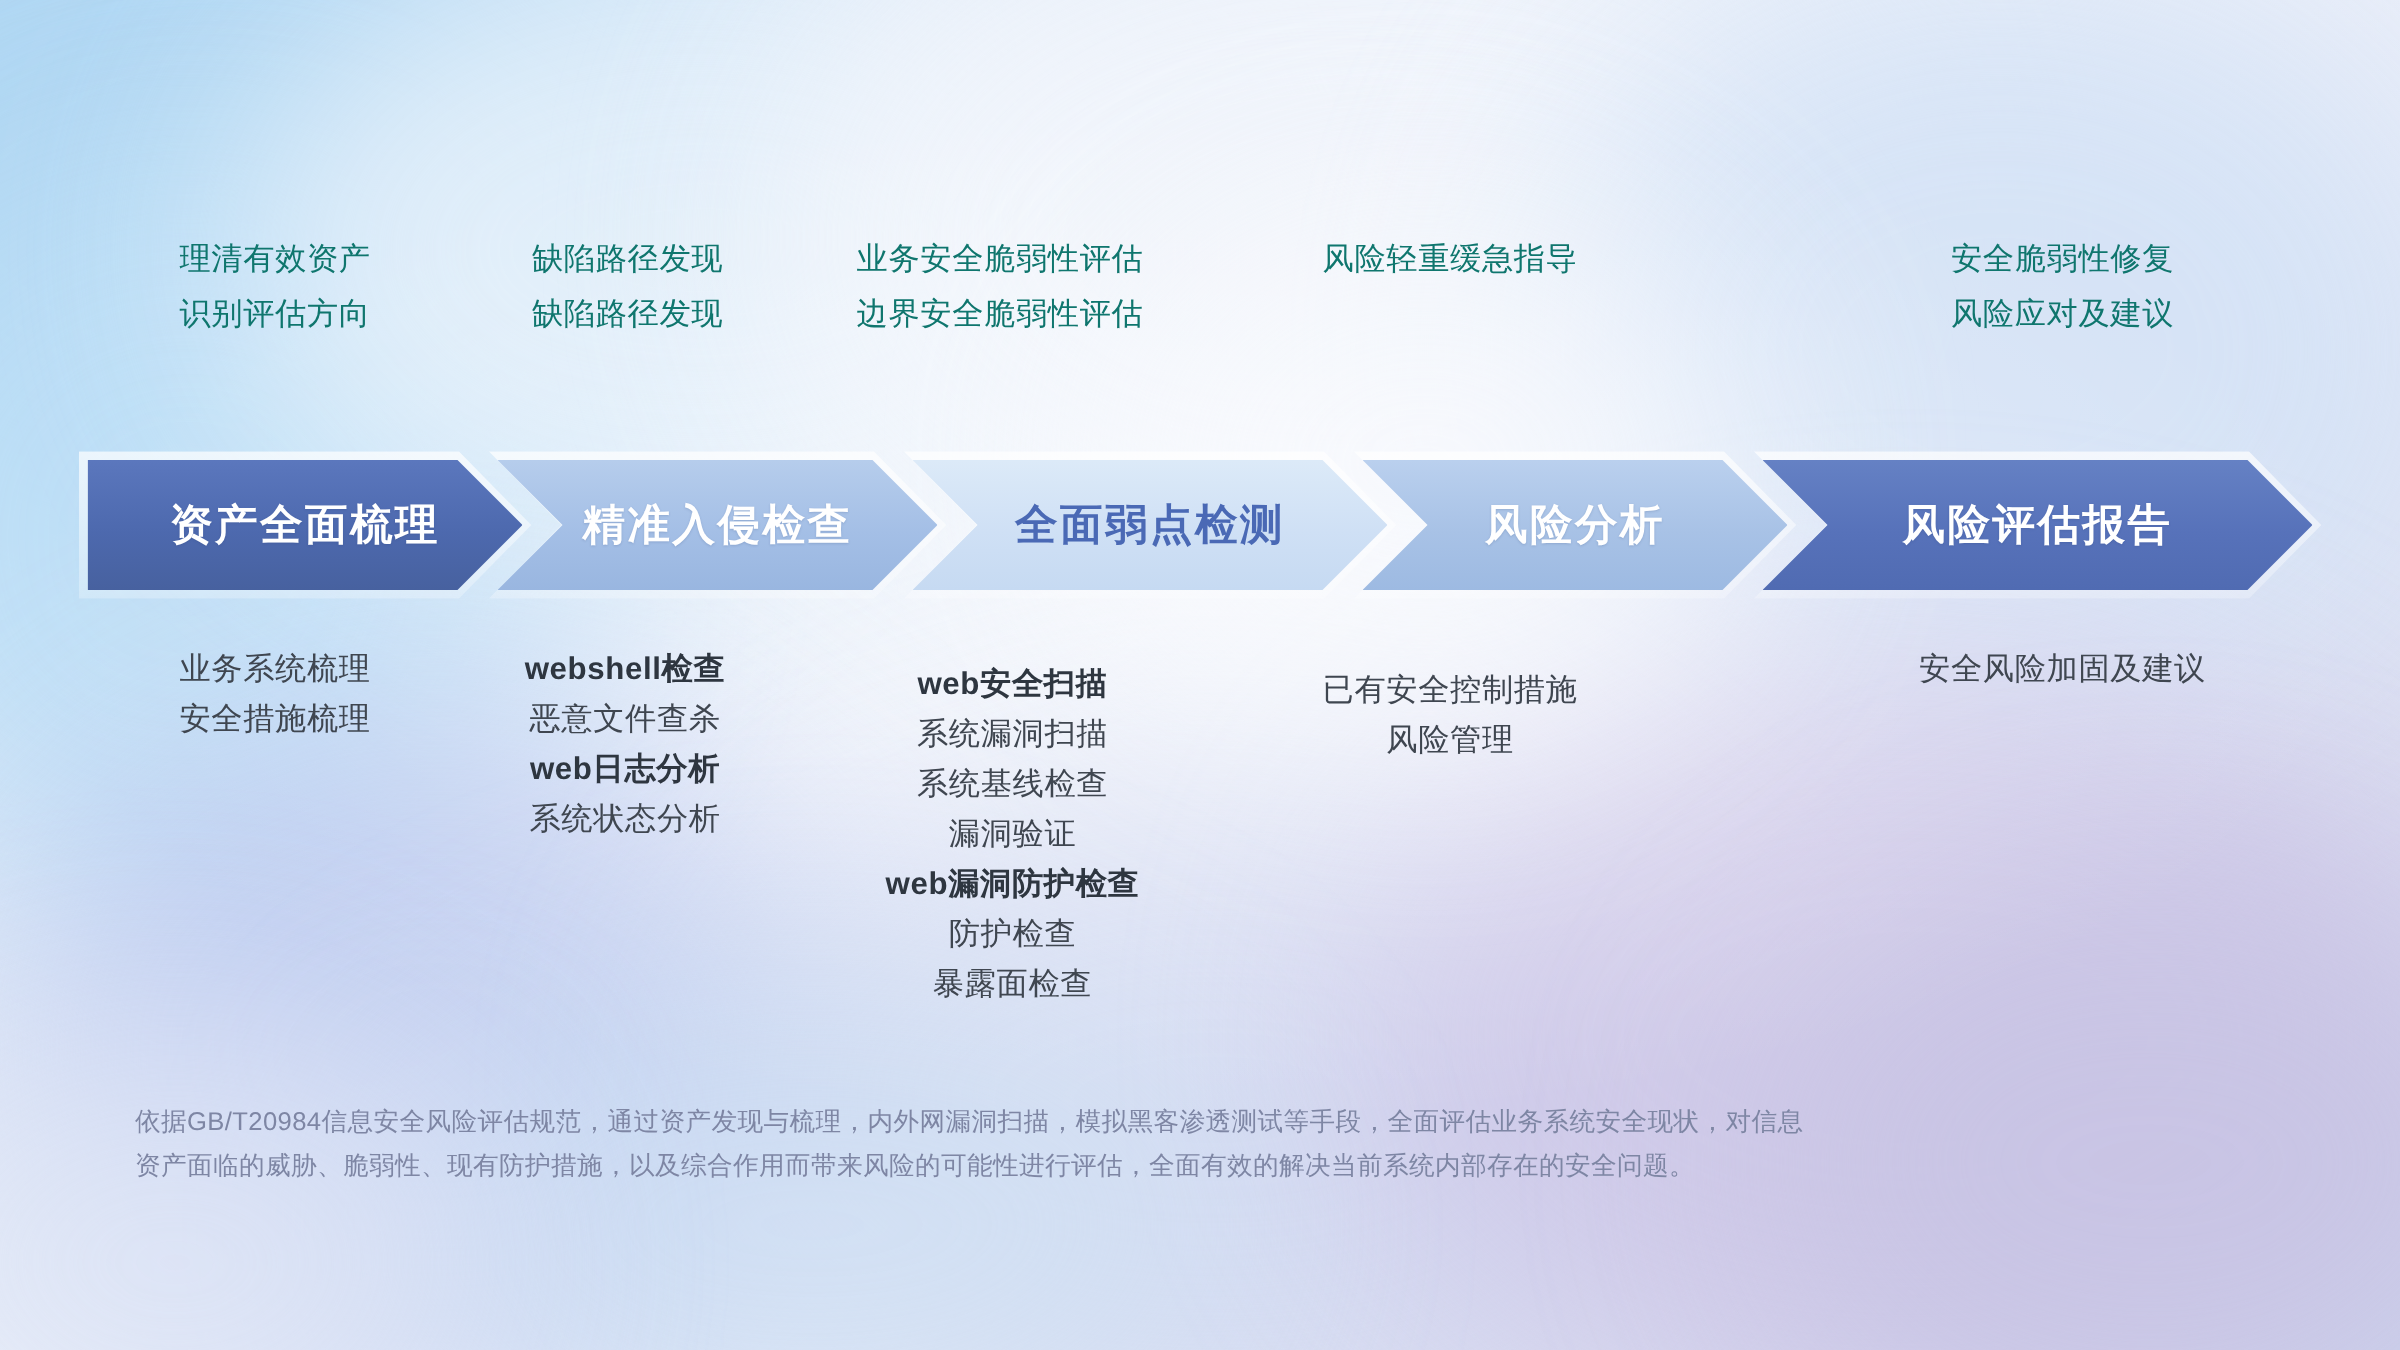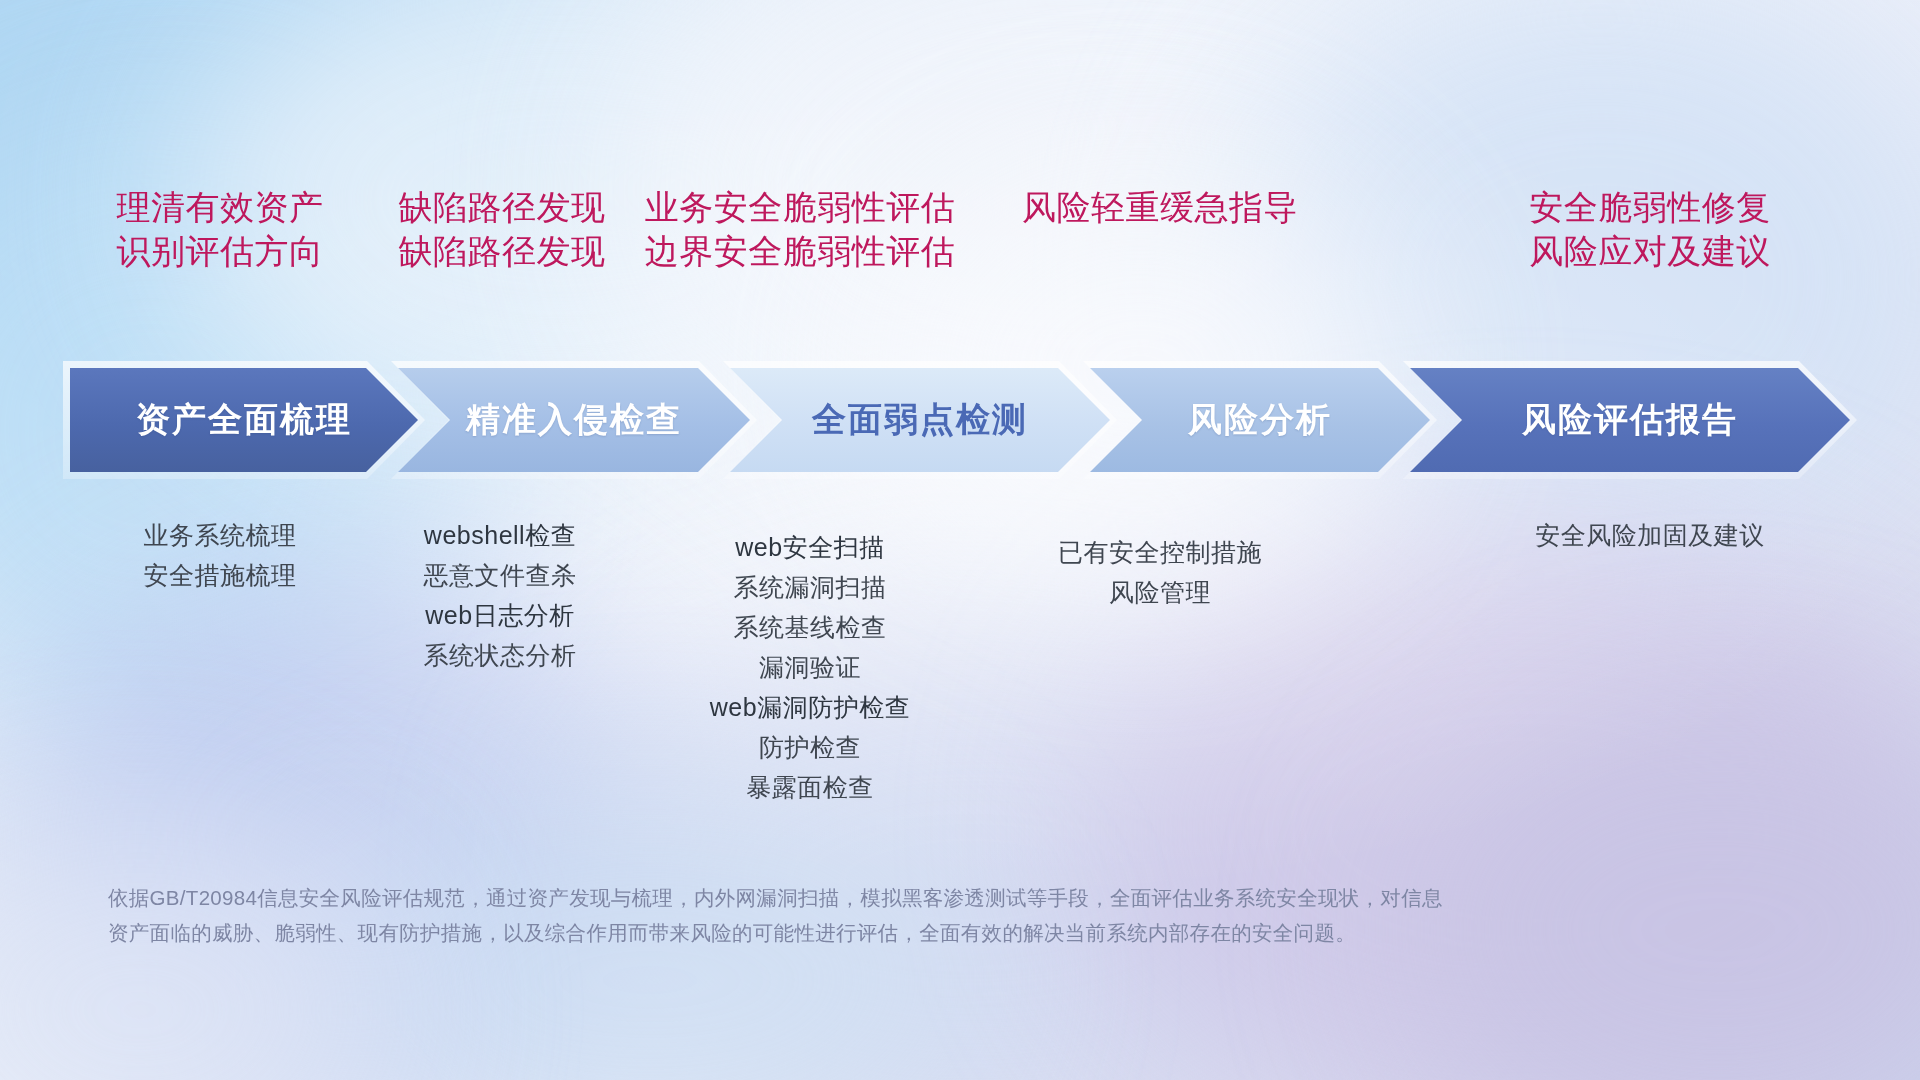--- a/index.html
+++ b/index.html
@@ -32,21 +32,21 @@
   #vig{position:absolute;inset:0;background:
       radial-gradient(ellipse 70% 55% at 50% 45%, rgba(255,255,255,.42), rgba(255,255,255,0) 70%);}
 
   
   #stage{position:absolute;inset:0;}
 
   .col{position:absolute;text-align:center;}
 
   .toptext{position:absolute;width:100%;}
   .toptext .line{
-    color:#be185d;font-size:34px;line-height:44px;white-space:nowrap;
+    color:#0f766e;font-size:25px;line-height:44px;white-space:nowrap;
     letter-spacing:.5px;
     text-align:center;
   }
 
   
   #band{position:absolute;left:70px;top:368px;width:1780px;height:104px;}
   .arrow{
     position:absolute;top:0;height:104px;
     display:flex;align-items:center;justify-content:center;
     box-sizing:border-box;
@@ -76,21 +76,21 @@
     -webkit-clip-path:polygon(0 0, calc(100% - 58px) 0, 100% 50%, calc(100% - 58px) 100%, 0 100%);
     clip-path:polygon(0 0, calc(100% - 58px) 0, 100% 50%, calc(100% - 58px) 100%, 0 100%);
   }
   .body{position:absolute;inset:0;z-index:2;}
 
   .bottomtext{position:absolute;width:100%;}
   .bottomtext .line{
     color:#3f4650;font-size:25px;line-height:40px;white-space:nowrap;
     letter-spacing:.5px;
   }
-  .bottomtext .line.em{font-weight:normal;color:#2e3640;}
+  .bottomtext .line.em{font-weight:bold;color:#2e3640;}
 
   #footer{
     position:absolute;left:108px;top:880px;width:1660px;
     color:#7e86a4;font-size:20.5px;line-height:35px;letter-spacing:.3px;
   }
 </style>
 </head>
 <body>
 
 <div id="bg">

